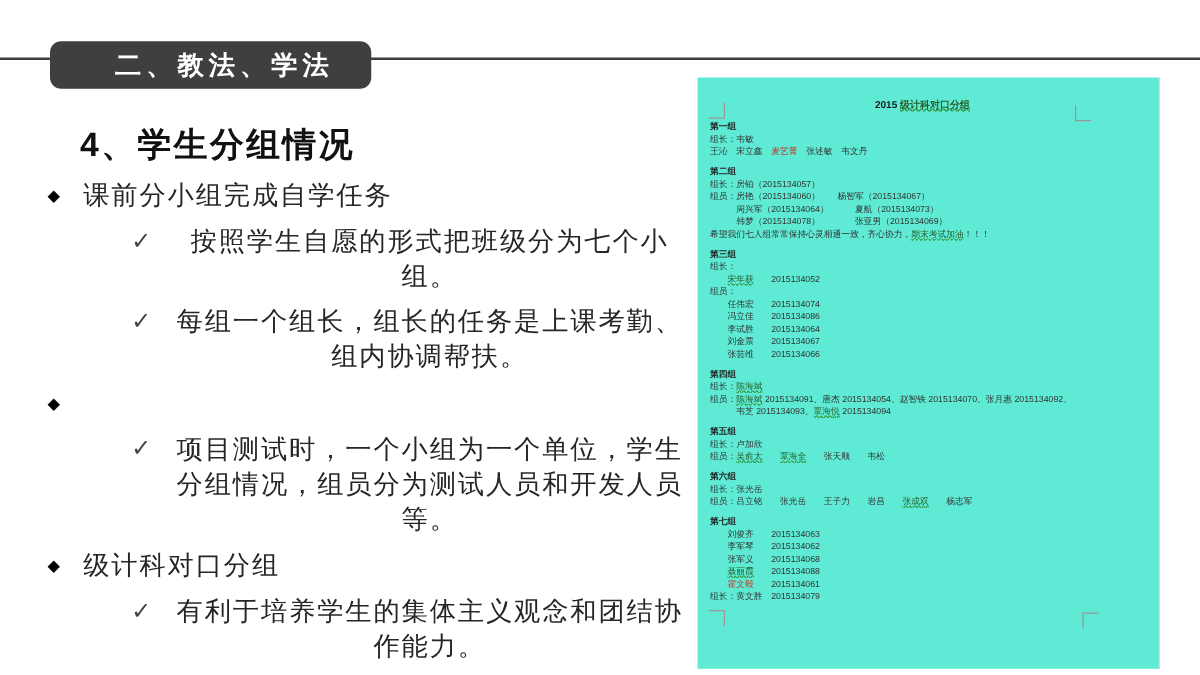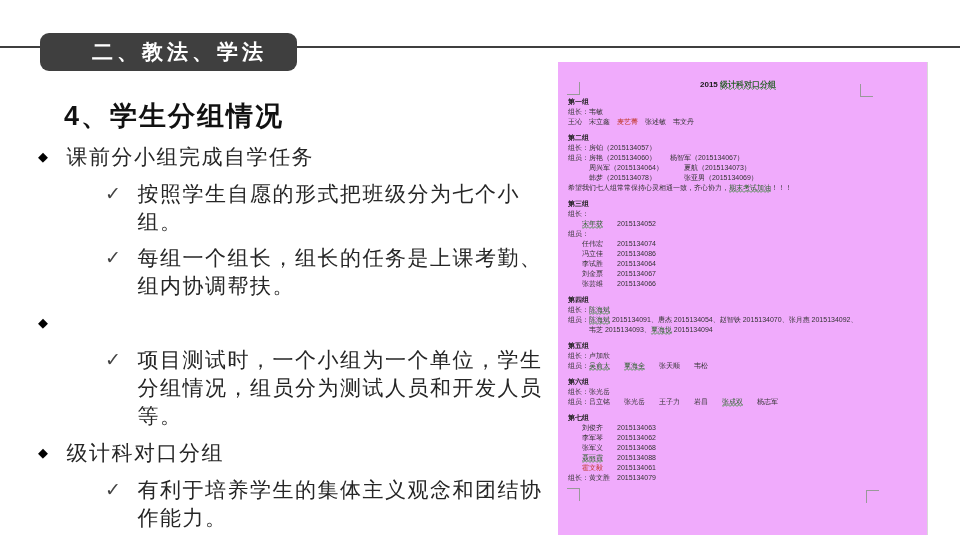--- a/index.html
+++ b/index.html
@@ -21,25 +21,25 @@
     position:absolute; left:64px; top:98px; margin:0;
     font-size:27px; font-weight:bold; color:#111111; letter-spacing:2px;text-align:right;
   }
   
   .bullets{position:absolute; left:38px; top:142px; width:512px;}
   .b-row{display:flex; align-items:flex-start; margin-bottom:8px; color:#262626;}
   .b-row.l1{font-size:21px; line-height:30px; letter-spacing:1.5px;}
   .b-row.l1 .marker{font-size:13px; line-height:30px; color:#000; margin-right:17px; flex:0 0 auto;}
   .b-row.l2{margin-left:67px; font-size:21px; line-height:28px; letter-spacing:1.5px;}
   .b-row.l2 .marker{font-size:19px; line-height:28px; color:#444; margin-right:15px; flex:0 0 auto;}
-  .b-row.l2 .b-text{width:420px;}
+  .b-row.l2 .b-text{width:420px;text-align:center;}
   
   .doc{
     position:absolute; left:558px; top:62px; width:369px; height:473px;
-    background:#f0abfc; border-right:1px solid #d9d9d9; overflow:hidden;
+    background:#5eead4; border-right:1px solid #d9d9d9; overflow:hidden;
   }
   .doc-inner{
     transform:scale(0.5); transform-origin:0 0; width:726px;
     padding:34px 0 0 20px; font-size:14px; line-height:20px; color:#333;
     font-family:"Liberation Sans","DejaVu Sans",sans-serif;
   }
   .dl{white-space:nowrap;}
   .dl.title{font-size:16px; font-weight:bold; color:#1a1a1a; text-align:center; width:680px; margin-bottom:14px;}
   .dl.h{font-weight:bold; color:#1f1f1f;}
   .dl.gap{height:12px;}

